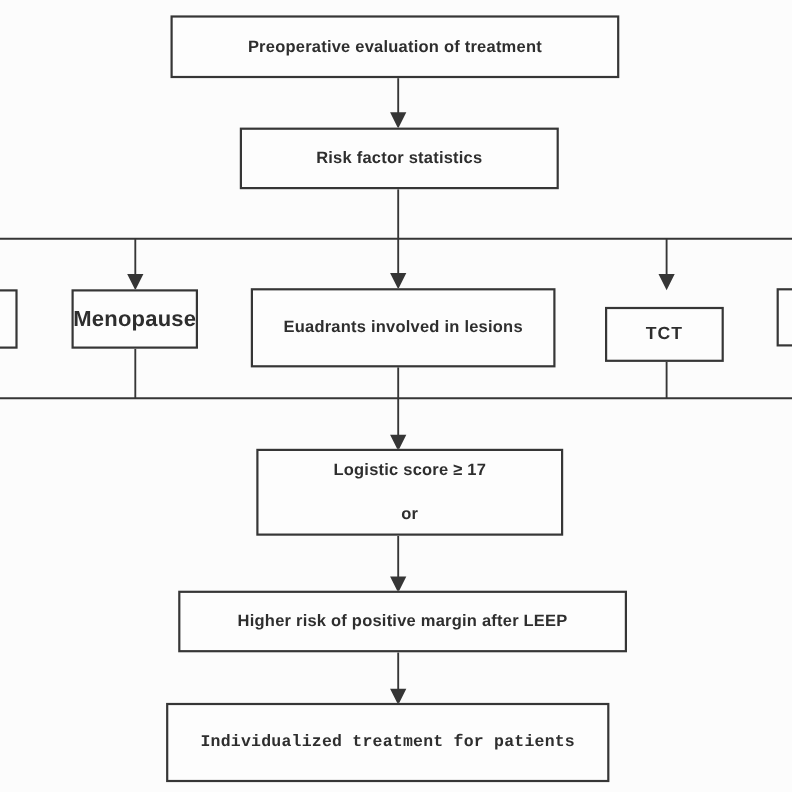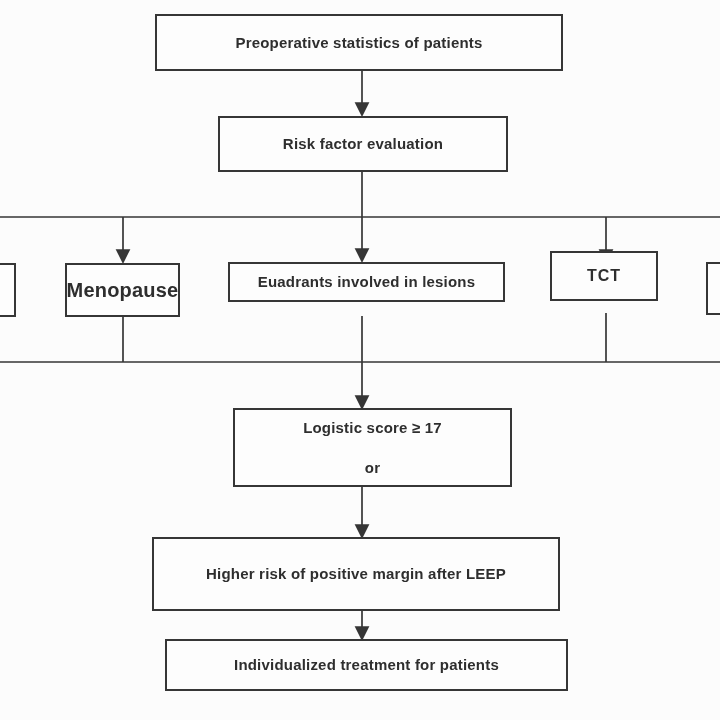--- a/index.html
+++ b/index.html
@@ -33,26 +33,26 @@
     align-items: center;
     justify-content: center;
     text-align: center;
     line-height: 1.45;
     letter-spacing: 0.2px;
   }
   .node-preop      { left: 155px; top: 14px;  width: 408px; height: 57px; }
   .node-risk       { left: 218px; top: 116px; width: 290px; height: 56px; }
   .node-left-part  { left: -50px; top: 263px; width: 66px;  height: 54px; }
   .node-menopause  { left: 65px;  top: 263px; width: 115px; height: 54px; font-size: 20px; }
-  .node-quadrants  { left: 228px; top: 262px; width: 277px; height: 40px; }
-  .node-tct        { left: 550px; top: 251px; width: 108px; height: 50px; font-size: 16px; letter-spacing: 1px; }
+  .node-quadrants  { left: 228px; top: 262px; width: 277px; height: 72px; }
+  .node-tct        { left: 550px; top: 279px; width: 108px; height: 50px; font-size: 16px; letter-spacing: 1px; }
   .node-right-part { left: 706px; top: 262px; width: 62px;  height: 53px; }
   .node-score      { left: 233px; top: 408px; width: 279px; height: 79px; gap: 18px; }
-  .node-higher     { left: 152px; top: 537px; width: 408px; height: 74px; }
-  .node-treatment  { left: 165px; top: 639px; width: 403px; height: 52px; }
+  .node-higher     { left: 162px; top: 537px; width: 408px; height: 56px; }
+  .node-treatment  { left: 151px; top: 639px; width: 403px; height: 72px; font-family: Liberation Mono, monospace; }
   .score-line { display: block; }
 </style>
 </head>
 <body>
 
 <div class="canvas">
 
   <svg class="connector-layer" width="720" height="720" viewBox="0 0 720 720" stroke="#363636" stroke-width="1.7" fill="#363636">
 
     <line x1="362" y1="71" x2="362" y2="103"></line>
@@ -78,23 +78,23 @@
     <line x1="362" y1="362" x2="362" y2="396"></line>
     <path d="M362 408 L356 396 L368 396 Z"></path>
 
     <line x1="362" y1="487" x2="362" y2="525"></line>
     <path d="M362 537 L356 525 L368 525 Z"></path>
 
     <line x1="362" y1="593" x2="362" y2="627"></line>
     <path d="M362 639 L356 627 L368 627 Z"></path>
   </svg>
 
-  <div class="node node-preop">Preoperative statistics of patients</div>
+  <div class="node node-preop">Preoperative evaluation of treatment</div>
 
-  <div class="node node-risk">Risk factor evaluation</div>
+  <div class="node node-risk">Risk factor statistics</div>
 
   <div class="node node-left-part"></div>
 
   <div class="node node-menopause">Menopause</div>
 
   <div class="node node-quadrants">Euadrants involved in lesions</div>
 
   <div class="node node-tct">TCT</div>
 
   <div class="node node-right-part"></div>

